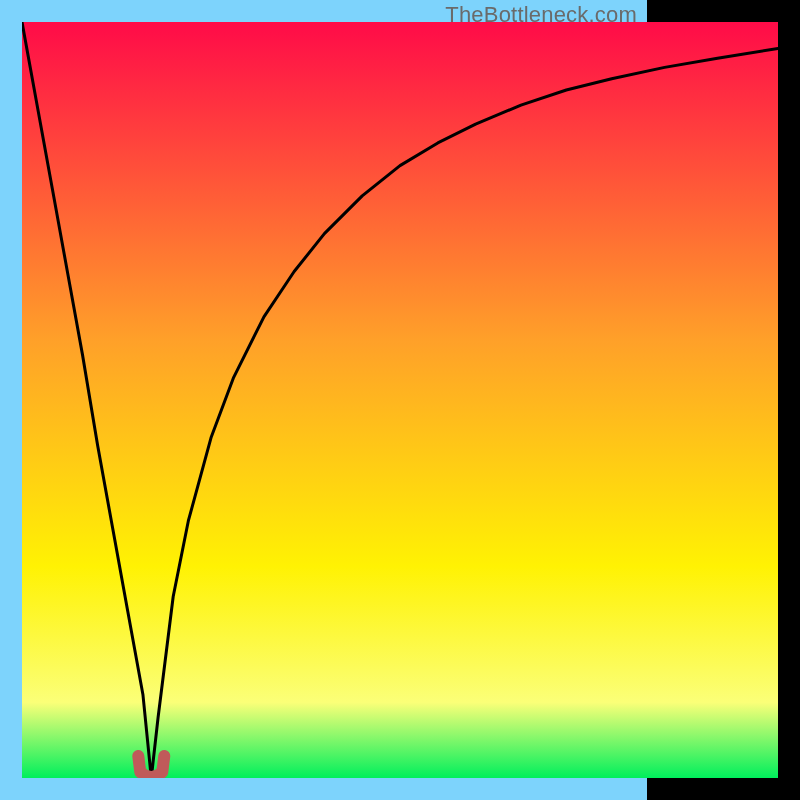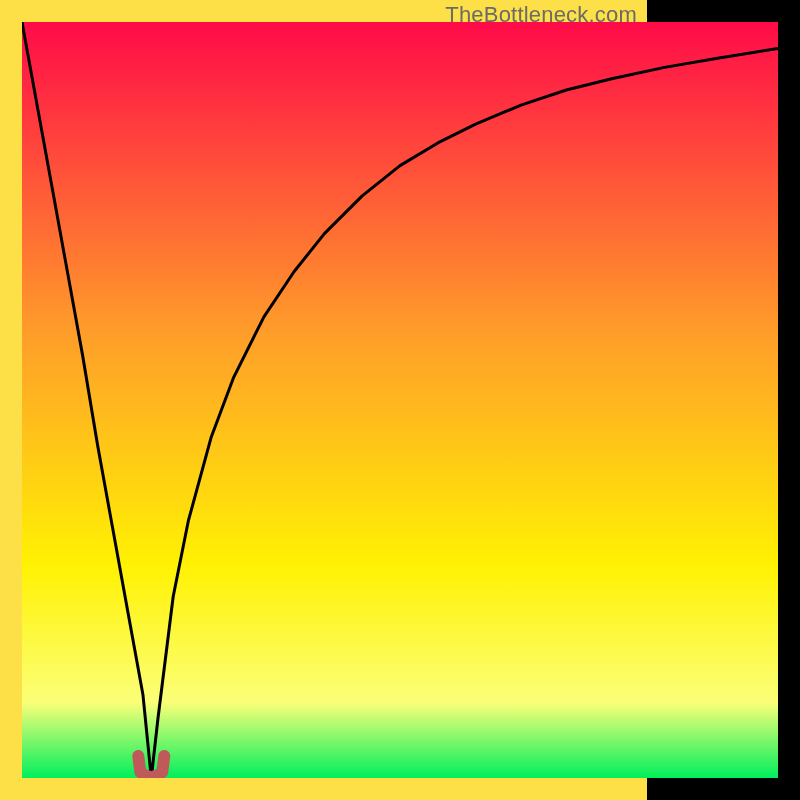--- a/index.html
+++ b/index.html
@@ -10,21 +10,21 @@
     overflow: hidden;
     background: #000;
     font-family: Arial, Helvetica, sans-serif;
   }
   .frame {
     position: absolute;
     left: 0;
     top: 0;
     width: 647px;
     height: 800px;
-    background: #fde047;
+    background: #7dd3fc;
   }
   .plot {
     position: absolute;
     left: 22px;
     top: 22px;
     width: 756px;
     height: 756px;
   }
   .plot svg {
     display: block;

